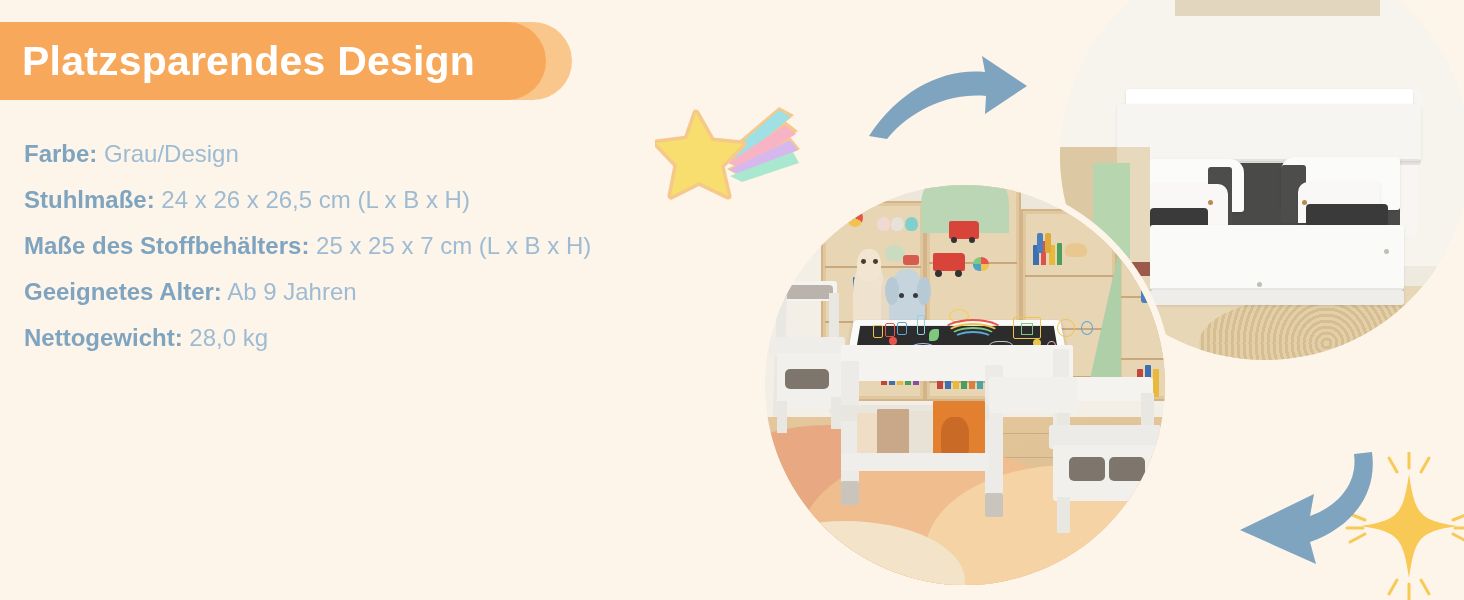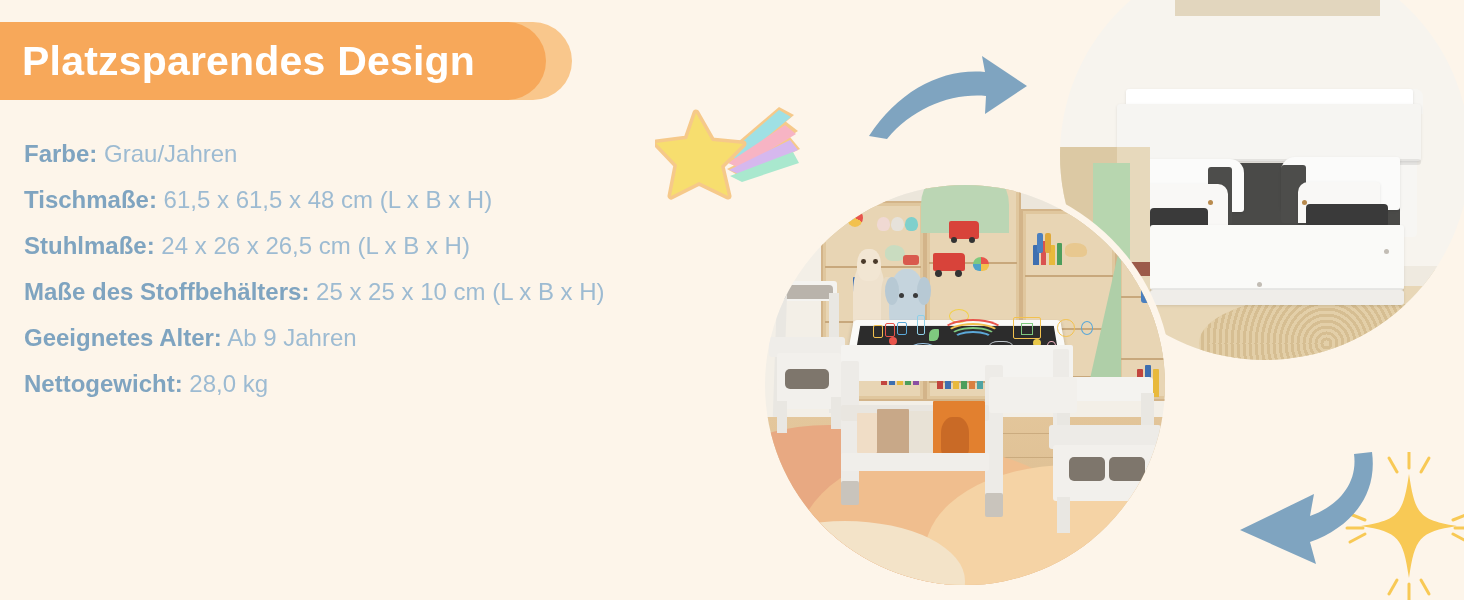--- a/index.html
+++ b/index.html
@@ -191,33 +191,29 @@
 <div class="banner-wrap">
   <div class="banner-shadow"></div>
   <div class="banner-front"></div>
   <div class="banner-title">Platzsparendes Design</div>
 </div>
 
 <div class="spec-block">
 
   <div class="spec-row">
     <span class="spec-label">Farbe:</span>
-    <span class="spec-value">Grau/Jahren</span>
-  </div>
-  <div class="spec-row">
-    <span class="spec-label">Tischmaße:</span>
-    <span class="spec-value">61,5 x 61,5 x 48 cm (L x B x H)</span>
+    <span class="spec-value">Grau/Design</span>
   </div>
   <div class="spec-row">
     <span class="spec-label">Stuhlmaße:</span>
     <span class="spec-value">24 x 26 x 26,5 cm (L x B x H)</span>
   </div>
   <div class="spec-row">
     <span class="spec-label">Maße des Stoffbehälters:</span>
-    <span class="spec-value">25 x 25 x 10 cm (L x B x H)</span>
+    <span class="spec-value">25 x 25 x 7 cm (L x B x H)</span>
   </div>
   <div class="spec-row">
     <span class="spec-label">Geeignetes Alter:</span>
     <span class="spec-value">Ab 9 Jahren</span>
   </div>
   <div class="spec-row">
     <span class="spec-label">Nettogewicht:</span>
     <span class="spec-value">28,0 kg</span>
   </div>
 </div>

